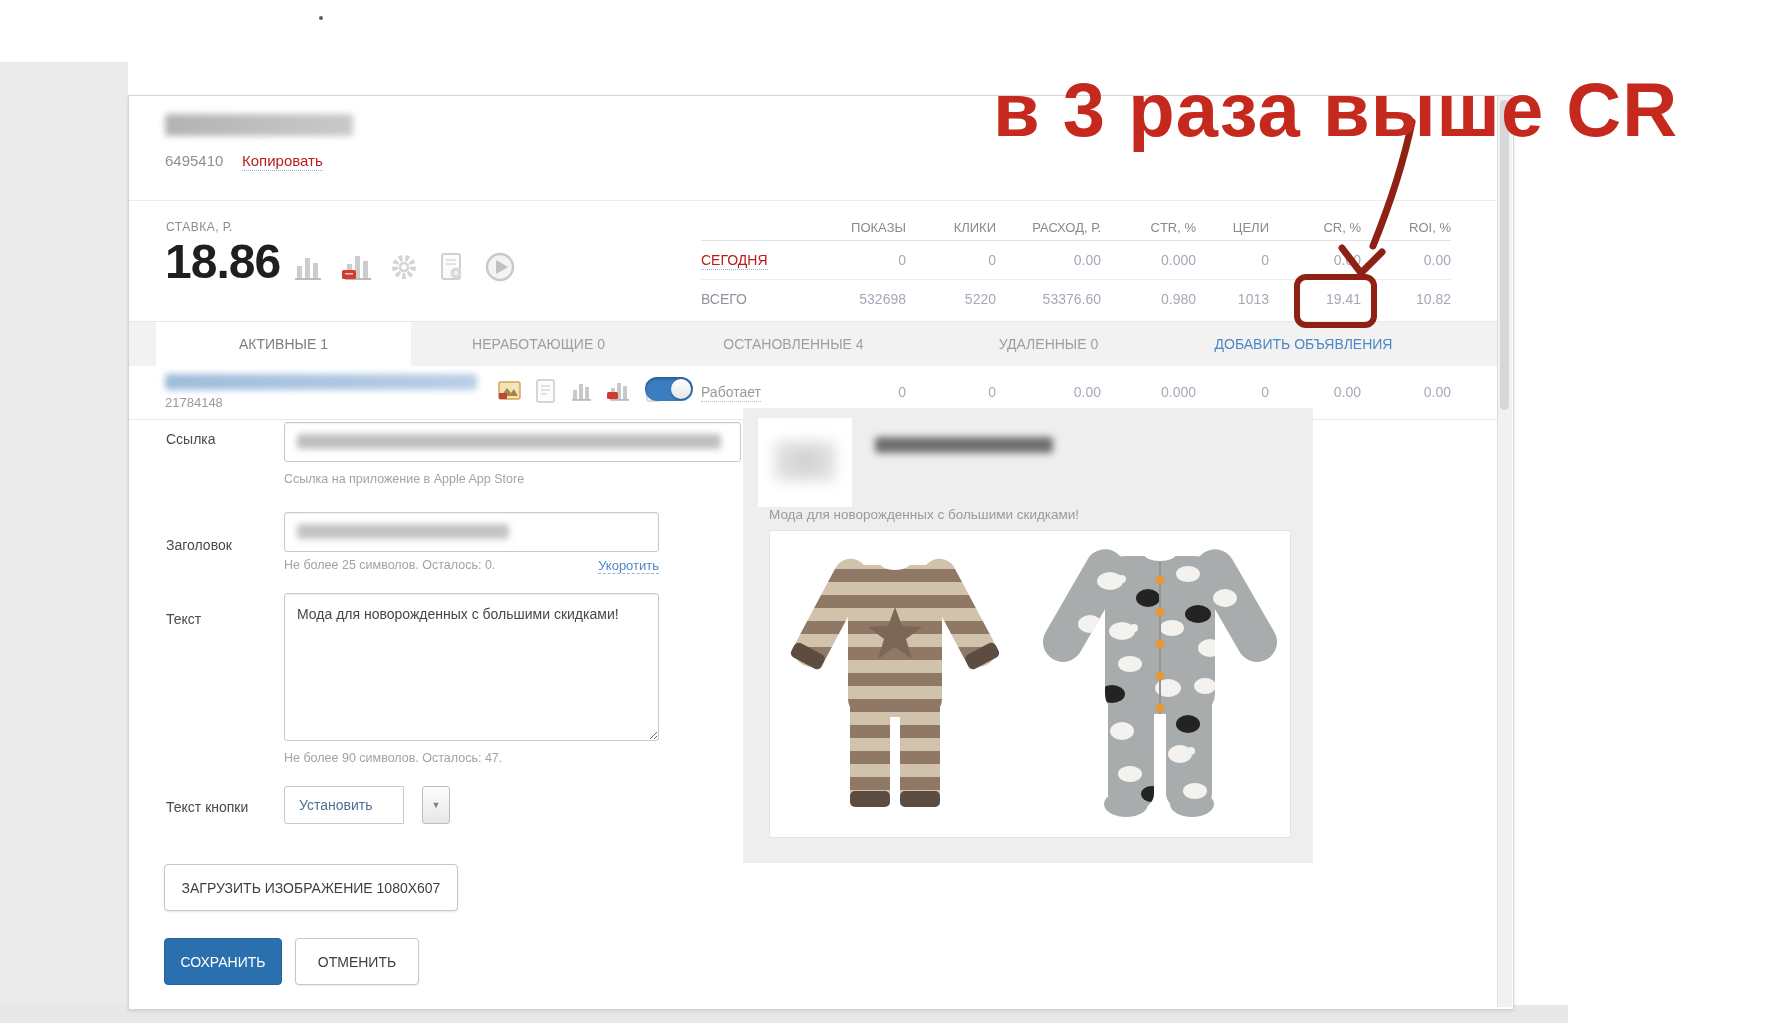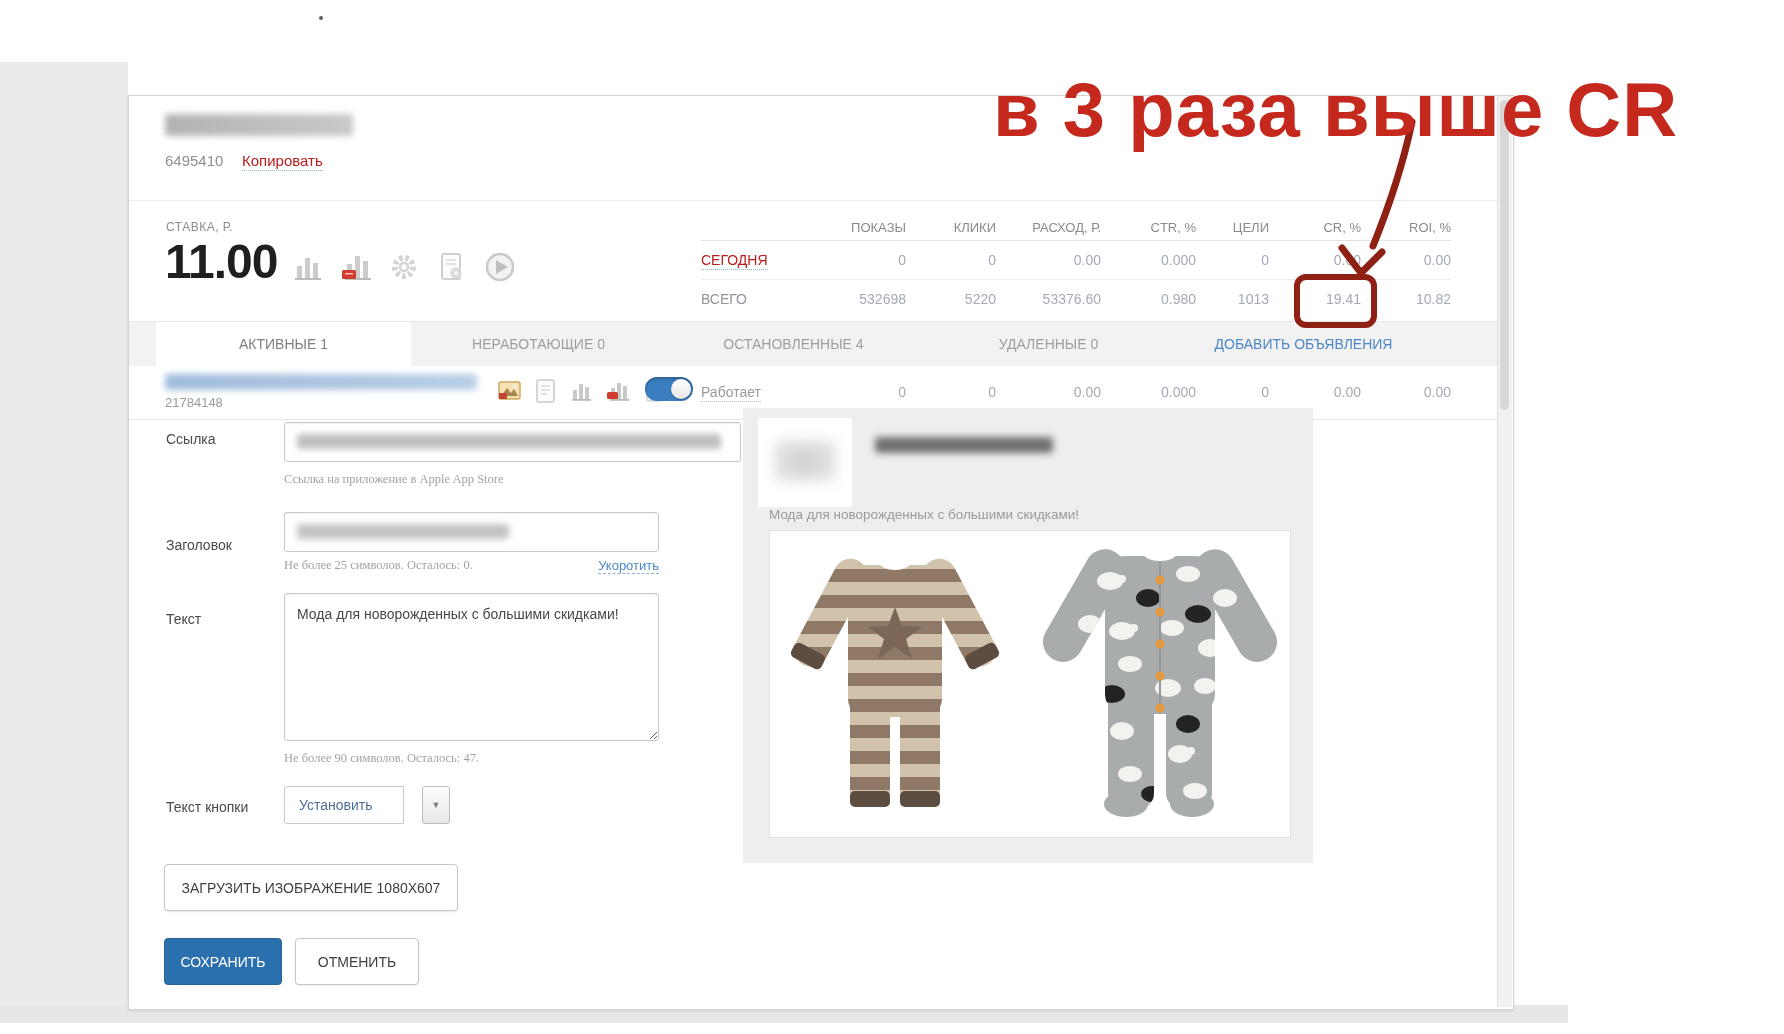--- a/index.html
+++ b/index.html
@@ -48,21 +48,21 @@
   .ad-icon{width:25px;height:27px;display:flex;align-items:center;justify-content:center;cursor:pointer;}
   .toggle{left:516px;top:11px;width:48px;height:24px;border-radius:12px;background:#3b7ec0;
           box-shadow:inset 0 2px 3px rgba(0,0,0,.28);cursor:pointer;}
   .knob{position:absolute;right:2px;top:2px;width:20px;height:20px;border-radius:50%;
         background:linear-gradient(#ffffff,#e6e6e6);box-shadow:0 1px 2px rgba(0,0,0,.35);}
   .ad-grid{left:572px;top:6px;width:750px;height:40px;align-items:center;}
   .status-link{font-size:14px;color:#9a9a9a;border-bottom:1px dotted #bdbdbd;padding-bottom:1px;cursor:pointer;}
   
   .flabel{font-size:14px;color:#4a4a4a;}
   .finput{background:#fff;border:1px solid #c9c9c9;border-radius:3px;box-shadow:inset 0 1px 2px rgba(0,0,0,.06);}
-  .hint{font-size:12.5px;color:#a3a3a3;font-family:Liberation Serif, serif;}
+  .hint{font-size:12.5px;color:#a3a3a3;}
   .lbl-link{left:37px;top:335px;}
   .inp-link{left:155px;top:326px;width:455px;height:38px;}
   .inp-link-blur{left:12px;top:11px;width:424px;height:15px;background:#bfbfbf;}
   .hint-link{left:155px;top:376px;}
   .lbl-title{left:37px;top:441px;}
   .inp-title{left:155px;top:416px;width:373px;height:38px;}
   .inp-title-blur{left:12px;top:11px;width:212px;height:15px;background:#c3c3c3;}
   .hint-title-row{left:155px;top:462px;width:375px;display:flex;justify-content:space-between;}
   .shorten{font-size:13px;color:#4c87c6;border-bottom:1px dashed #8fb4da;cursor:pointer;}
   .lbl-text{left:37px;top:515px;}
@@ -107,21 +107,21 @@
 
 <div class="abs card">
 <div class="inner">
 
   <div class="abs camp-name-blur blur"></div>
   <span class="abs camp-id">6495410</span>
   <a class="abs copy-link link-blue dotted">Копировать</a>
   <div class="abs hdr-divider"></div>
 
   <span class="abs bid-label">СТАВКА, Р.</span>
-  <span class="abs bid-value">11.00</span>
+  <span class="abs bid-value">18.86</span>
   <div class="abs bid-icons">
     <span class="icon-btn">
       <svg width="30" height="34">
             <g fill="#cccccc">
               <rect x="4" y="16" width="5" height="12"></rect>
               <rect x="12" y="8" width="5" height="20"></rect>
               <rect x="20" y="13" width="5" height="15"></rect>
             </g>
             <rect x="2" y="28" width="26" height="2" fill="#bbbbbb"></rect>
           </svg>

